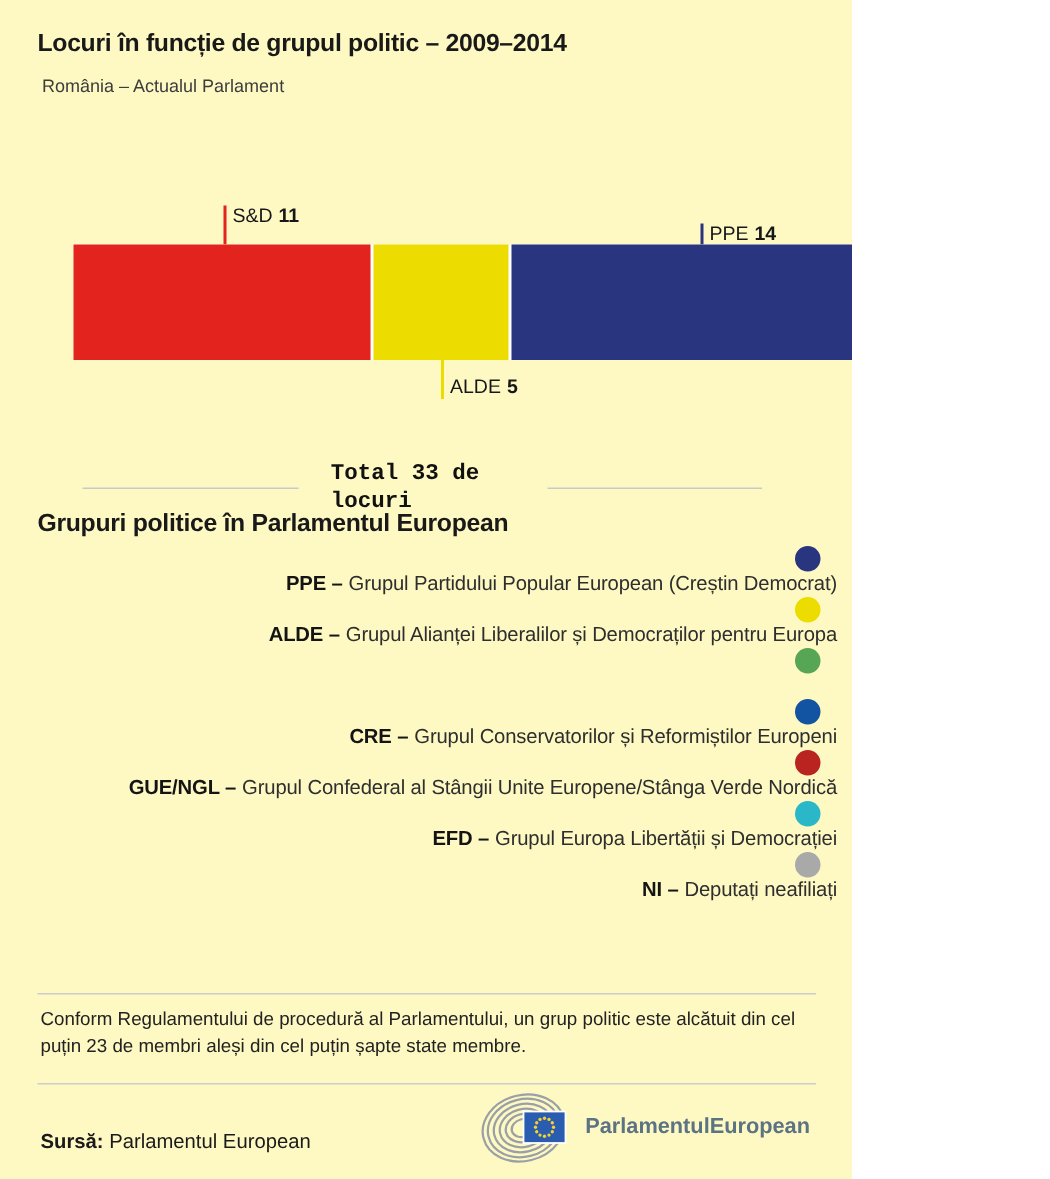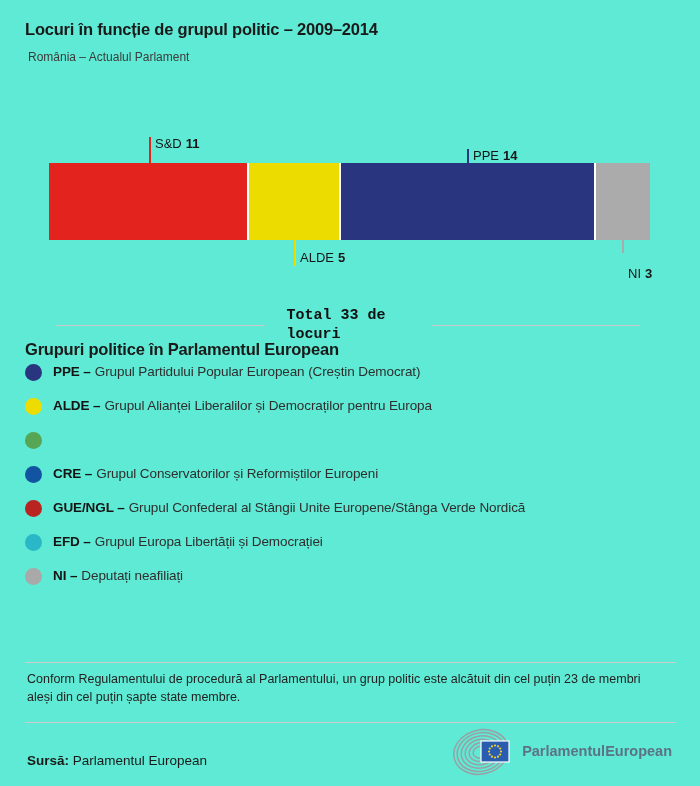--- a/index.html
+++ b/index.html
@@ -1,18 +1,18 @@
 <!DOCTYPE html>
 <html><head>
 <meta charset="utf-8">
 <style>
   * { margin:0; padding:0; box-sizing:border-box; }
   html,body { background:#ffffff; }
   .page {
-    position:relative; width:700px; height:786px; background:#5eead4;
+    position:relative; width:568px; height:786px; background:#fef9c3;
     font-family:"Liberation Sans", sans-serif; color:#1a1a1a; overflow:hidden;
   }
   .title {
     position:absolute; left:25px; top:20px;
     font-size:16.5px; font-weight:700; letter-spacing:-0.2px; color:#191919;
   }
   .subtitle {
     position:absolute; left:28px; top:50px;
     font-size:12px; font-weight:400; color:#3c3c3c;
   }
@@ -38,21 +38,21 @@
     width:122px; margin:0 22px; text-align:left;
     font-family:"Liberation Mono", monospace; font-weight:700;
     font-size:15px; line-height:19px; color:#111111;
   }
   
   .legend-heading {
     position:absolute; left:25px; top:340px;
     font-size:16.5px; font-weight:700; letter-spacing:-0.2px; color:#191919;
   }
   .legend { position:absolute; left:25px; top:364px; right:10px; }
-  .lrow { height:34px; display:flex; align-items:flex-start; }
+  .lrow { height:34px; display:flex; align-items:flex-end;flex-direction:column; }
   .dot { width:17px; height:17px; border-radius:50%; flex:0 0 17px; margin-right:11px; }
   .ltext { font-size:13.5px; color:#2e2e2e; letter-spacing:-0.1px; white-space:nowrap; }
   .ltext b { font-weight:700; color:#141414; margin-right:4px; }
   
   .hr { position:absolute; left:25px; right:24px; height:1px; background:#cccccc; }
   .hr1 { top:662px; }
   .hr2 { top:722px; }
   .note {
     position:absolute; left:27px; top:671px; right:34px;
     font-size:12.5px; line-height:17.5px; color:#222222;

